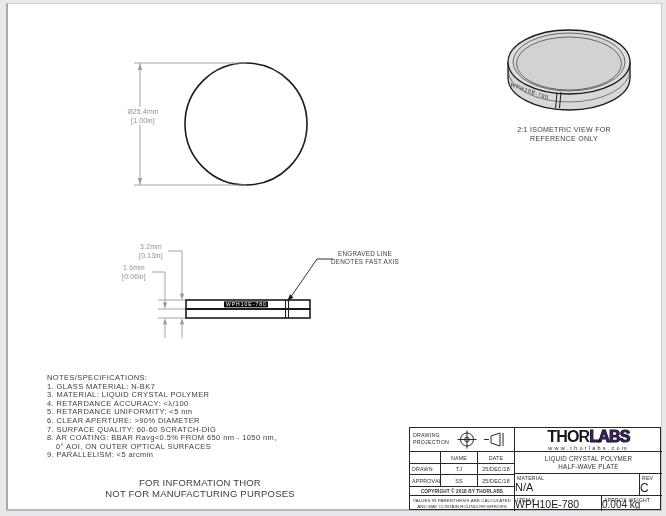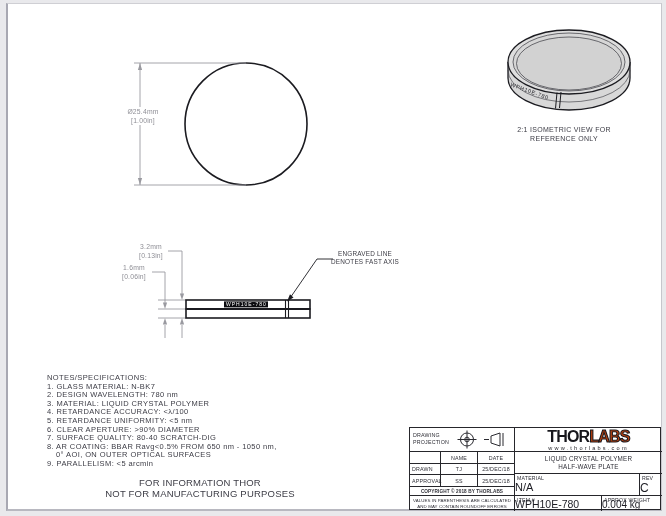--- a/index.html
+++ b/index.html
@@ -29,21 +29,21 @@
   .bt { border-top:1px solid #26262b; } .bl { border-left:1px solid #26262b; }
   .sm { font-size:5.3px; letter-spacing:0.2px; }
   .cc { display:flex; align-items:center; justify-content:center; }
   .cl { display:flex; align-items:center; padding-left:2px; }
   .tb-label { position:absolute; top:1px; left:2px; font-size:5.2px; letter-spacing:0.2px; color:#2e2e36; white-space:nowrap; }
   .tb-big { position:absolute; left:0; right:0; bottom:2px; color:#1d1d24; }
   .copyright { font-size:4.7px; font-weight:bold; letter-spacing:0.1px; }
   .valnote { font-size:4.4px; line-height:5.4px; text-align:center; letter-spacing:0.1px; }
   .logo-cell { display:flex; flex-direction:column; align-items:center; justify-content:center; }
   .logo { font-weight:bold; font-size:16px; letter-spacing:-0.8px; color:#17171c; line-height:15px; }
-  .logo .labs { color:#c2410c; -webkit-text-stroke:1.1px #17171c; }
+  .logo .labs { color:#4c1d95; -webkit-text-stroke:1.1px #17171c; }
   .website { font-size:5.6px; letter-spacing:2.2px; color:#2a2a30; margin-top:1px; }
   .product { display:flex; flex-direction:column; align-items:center; justify-content:center;
              font-size:6.3px; line-height:8px; letter-spacing:0.2px; text-align:center; }
 </style>
 </head>
 <body>
 
 <div id="canvas">
   <div class="sheet"></div>
 
@@ -123,26 +123,25 @@
   </div>
 
   <div class="abs caption" style="left:486px; top:125px; width:156px;">
     <div>2:1 ISOMETRIC VIEW FOR</div>
     <div>REFERENCE ONLY</div>
   </div>
 
   <div class="abs notes" style="left:47px; top:374px;">
     <div>NOTES/SPECIFICATIONS:</div>
     <div>1. GLASS MATERIAL: N-BK7</div>
-    <div>2. DESIGN WAVELENGTH: 780 nm</div>
     <div>3. MATERIAL: LIQUID CRYSTAL POLYMER</div>
     <div>4. RETARDANCE ACCURACY: &lt;λ/100</div>
     <div>5. RETARDANCE UNIFORMITY: &lt;5 nm</div>
     <div>6. CLEAR APERTURE: &gt;90% DIAMETER</div>
-    <div>7. SURFACE QUALITY: 80-40 SCRATCH-DIG</div>
+    <div>7. SURFACE QUALITY: 60-60 SCRATCH-DIG</div>
     <div>8. AR COATING: BBAR Ravg&lt;0.5% FROM 650 nm - 1050 nm,</div>
     <div class="indent">0° AOI, ON OUTER OPTICAL SURFACES</div>
     <div>9. PARALLELISM: &lt;5 arcmin</div>
   </div>
 
   <div class="abs disclaimer" style="left:95px; top:478px; width:210px;">
     <div>FOR INFORMATION THOR</div>
     <div>NOT FOR MANUFACTURING PURPOSES</div>
   </div>
 

